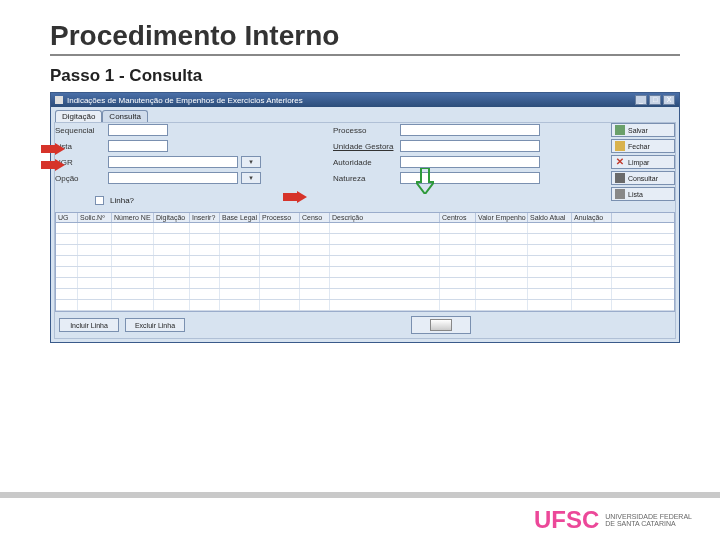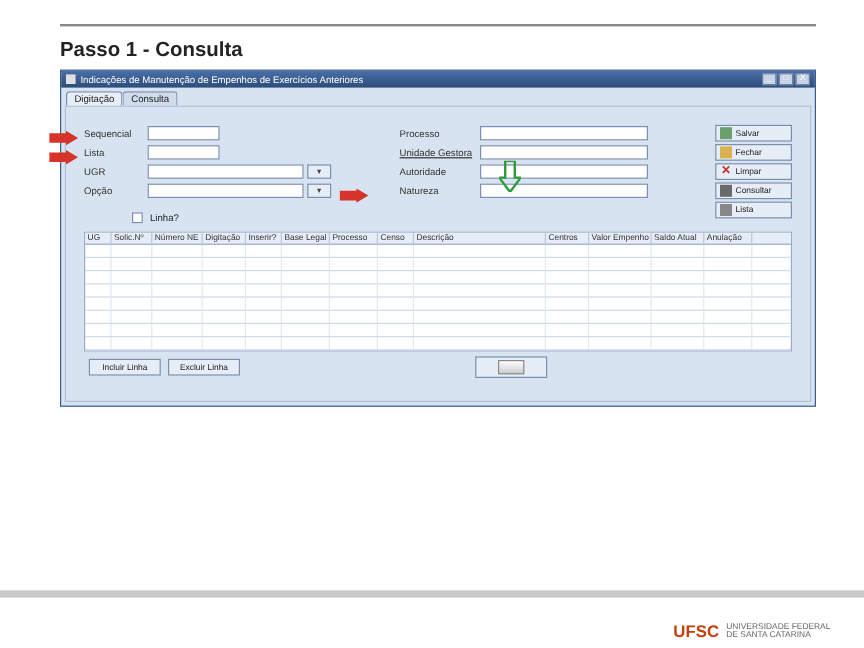--- a/index.html
+++ b/index.html
@@ -13,21 +13,21 @@
   .app-window { border: 1px solid #3a5a8a; background: #d7e3f0; font-size: 8px; color: #222; }
   .titlebar { background: linear-gradient(#4a6fa8,#2c4d7a); color: #fff; display:flex; align-items:center; padding:2px 4px; height:14px; }
   .titlebar .app-icon { width:8px; height:8px; background:#e0e0e0; margin-right:4px; }
   .titlebar .win-title { flex:1; font-size:8px; }
   .winbtn { width:12px; height:10px; background:#c8d4e6; border:1px solid #6a80a0; margin-left:2px; text-align:center; line-height:8px; font-size:7px; }
 
   .tabs { display:flex; gap:0; margin:3px 0 0 4px; }
   .tab { padding:1px 6px; font-size:8px; border:1px solid #7a90b0; border-bottom:none; background:#e8eef6; border-radius:3px 3px 0 0; }
   .tab.inactive { background:#d0dceb; }
 
-  .pane { background:#d7e3f0; border:1px solid #b0c0d6; margin:0 3px 3px 3px; padding:15px; }
+  .pane { background:#d7e3f0; border:1px solid #b0c0d6; margin:0 3px 3px 3px; padding:0; }
   .form-area { display:flex; gap:6px; }
   .form-col { display:flex; flex-direction:column; gap:2px; }
   .form-col.left { flex:1; }
   .form-col.mid  { flex:1; }
   .sidebar-col { width:64px; display:flex; flex-direction:column; gap:2px; }
 
   .frow { display:flex; align-items:center; gap:3px; height:14px; }
   .flabel { width:50px; font-size:8px; color:#333; text-align:left; }
   .flabel.mid { width:64px; }
   .finput { height:12px; background:#fff; border:1px solid #7a90b0; }
@@ -60,27 +60,28 @@
   .grow { display:flex; height:11px; border-bottom:1px solid #d0dae8; }
   .gc { border-right:1px solid #e0e8f2; }
 
   .bottom-bar { display:flex; align-items:center; gap:6px; padding:4px; }
   .bot-btn { height:14px; width:60px; background:#e6edf6; border:1px solid #7a90b0; font-size:7px; display:flex; align-items:center; justify-content:center; }
   .print-btn { height:18px; width:60px; margin-left:auto; margin-right:200px; background:#e6edf6; border:1px solid #7a90b0; display:flex; align-items:center; justify-content:center; }
   .print-ico { width:22px; height:12px; background:linear-gradient(#fff,#ccc); border:1px solid #888; }
 
   .footer-bar { position:absolute; bottom:42px; left:0; right:0; height:6px; background:#c9c9c9; }
   .logo-wrap { position:absolute; bottom:6px; right:28px; display:flex; align-items:center; gap:6px; }
-  .logo-mark { font-weight:bold; font-size:14px; color:#c2410c; letter-spacing:0px; }
+  .logo-mark { font-weight:bold; font-size:24px; color:#ec4899; letter-spacing:0px; }
   .logo-text { font-size:7px; color:#666; line-height:1.05; }
 </style>
 </head>
 <body>
 
 <div class="slide">
+  <div class="title">Procedimento Interno</div>
   <div class="title-underline"></div>
   <div class="subtitle">Passo 1 - Consulta</div>
 
   <div class="app-window" style="position:relative;">
     <div class="titlebar">
       <span class="app-icon"></span>
       <span class="win-title">Indicações de Manutenção de Empenhos de Exercícios Anteriores</span>
       <span class="winbtn">_</span>
       <span class="winbtn">□</span>
       <span class="winbtn">X</span>

